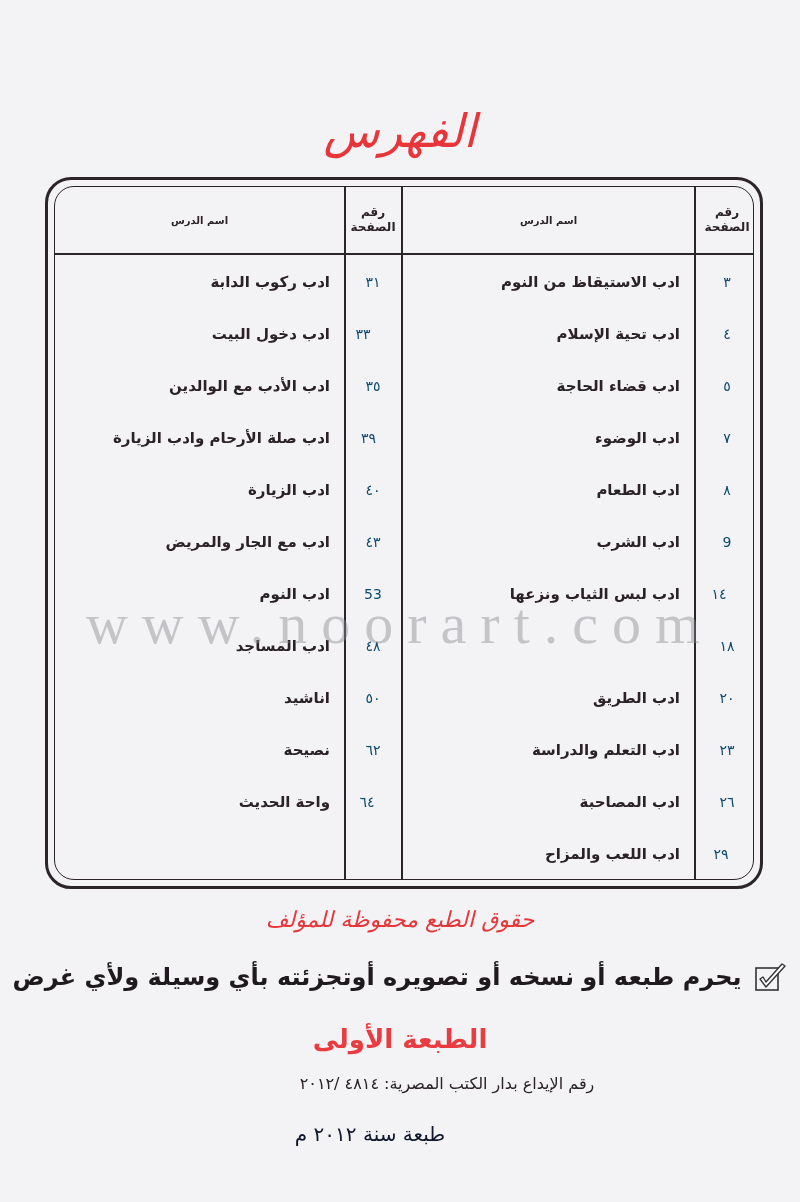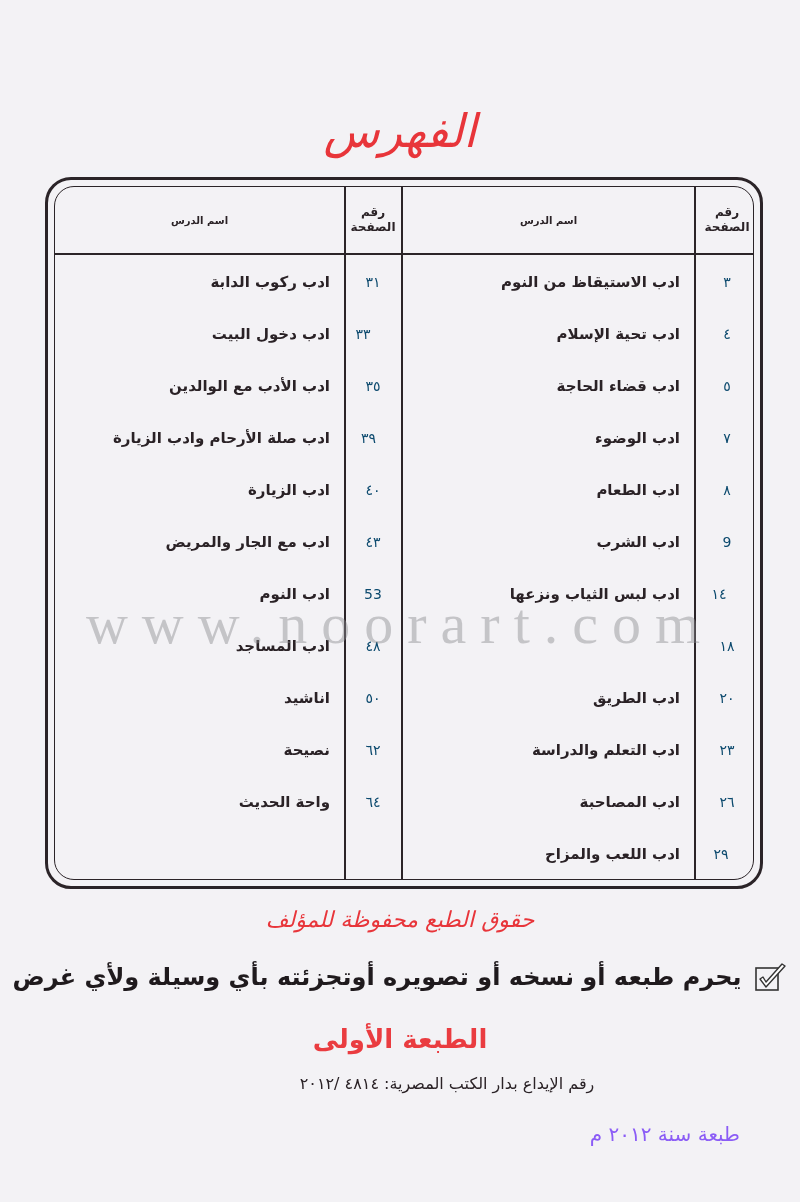--- a/index.html
+++ b/index.html
@@ -55,22 +55,22 @@
   .check-icon { width: 34px; height: 30px; display: inline-block; }
   .edition {
     position: absolute; top: 1012px; left: 0; width: 800px; text-align: center;
     font-size: 26px; font-weight: bold; color: #ea3c40; direction: rtl;
   }
   .deposit {
     position: absolute; top: 1062px; left: 0; width: 800px; text-align: center;
     font-size: 16px; color: #2a2226; direction: rtl; padding-left: 47px;
   }
   .year {
-    position: absolute; top: 1110px; left: 0; width: 740px; 
-    font-size: 20px; color: #8b5cf6; direction: rtl;
+    position: absolute; top: 1110px; left: 0; width: 740px; text-align: center;
+    font-size: 20px; color: #0f172a; direction: rtl;
   }
 </style>
 </head>
 <body>
 
 <div class="page">
 
   <div class="title">الفهرس</div>
 
   <div class="toc-frame">
@@ -168,21 +168,21 @@
         </div>
       <div class="row" style="top:496px; left:0; width:703px">
           <span class="num" style="left:290px;width:56px">٥٠</span>
           <span class="name" style="right:428px">اناشيد</span>
         </div>
       <div class="row" style="top:548px; left:0; width:703px">
           <span class="num" style="left:290px;width:56px">٦٢</span>
           <span class="name" style="right:428px">نصيحة</span>
         </div>
       <div class="row" style="top:600px; left:0; width:703px">
-          <span class="num" style="left:290px;width:56px">٦٤</span>
+          <span class="num" style="left:284px;width:56px">٦٤</span>
           <span class="name" style="right:428px">واحة الحديث</span>
         </div>
     </div>
   </div>
 
   <div class="watermark">www.noorart.com</div>
 
   <div class="copyright">حقوق الطبع محفوظة للمؤلف</div>
 
   <div class="prohibit">

